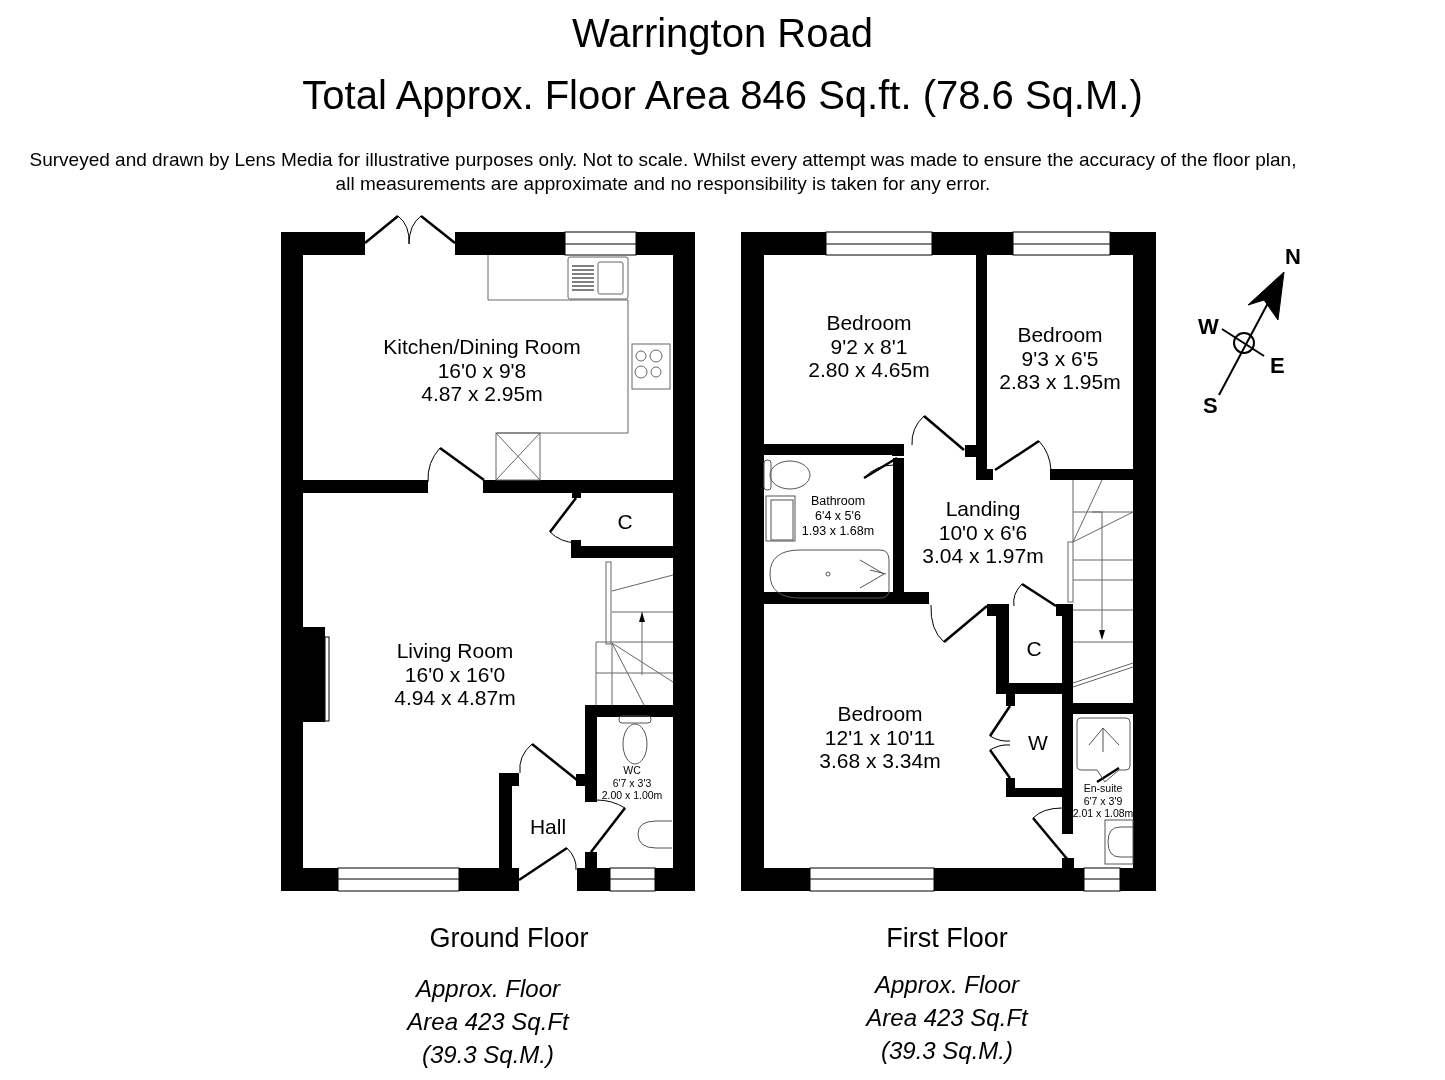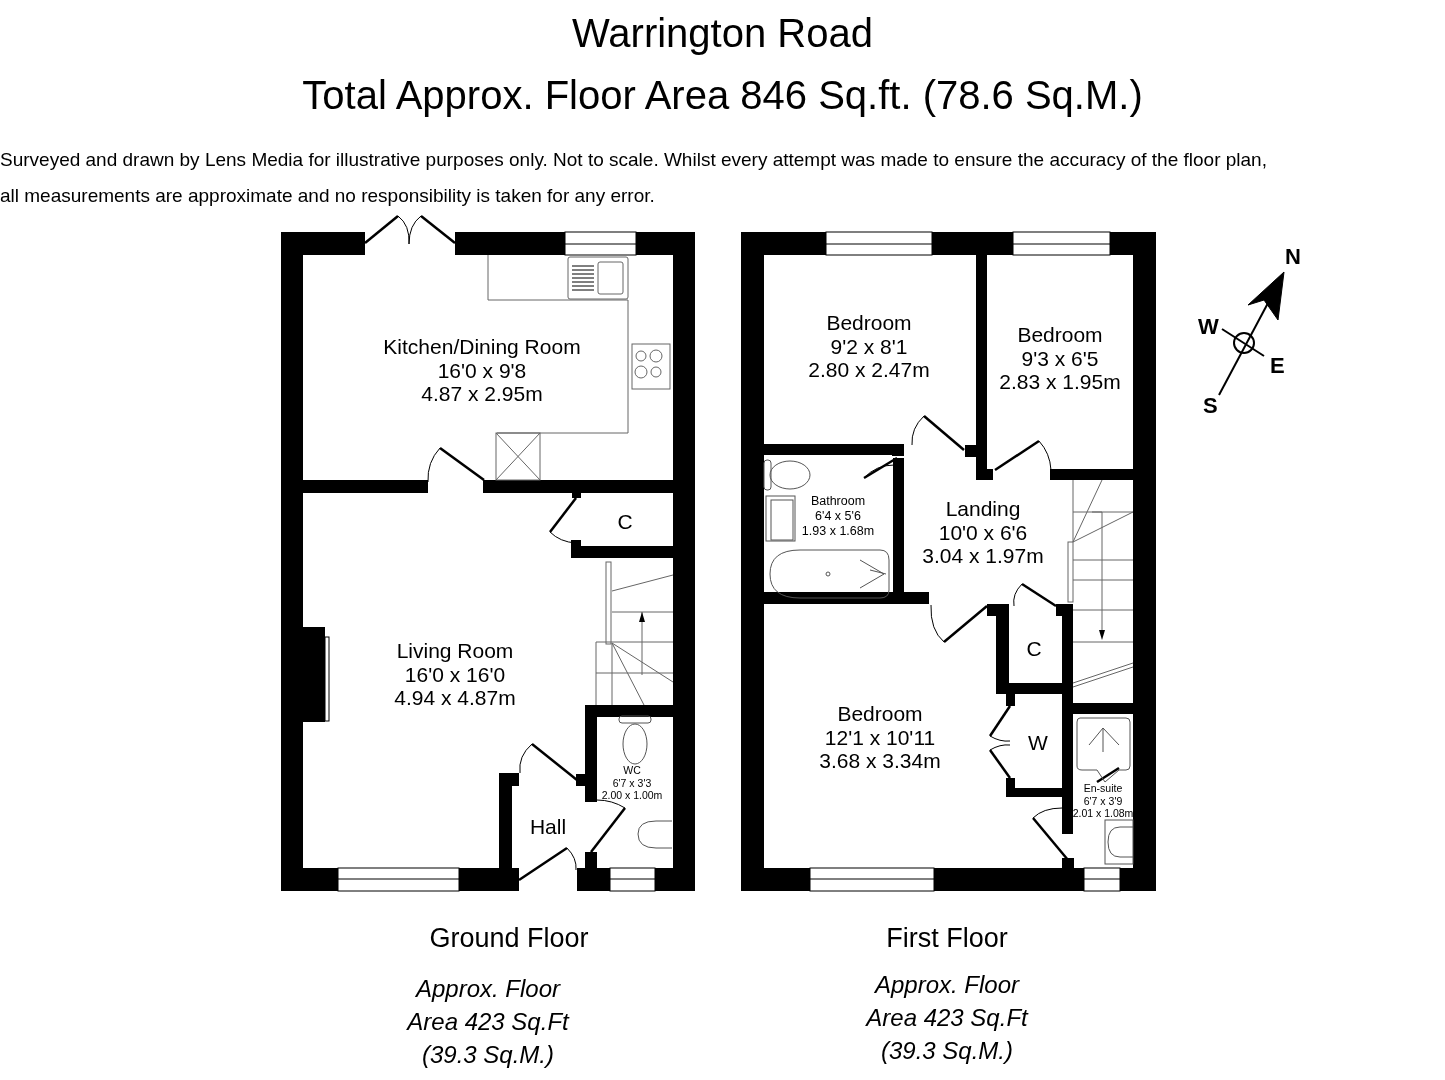--- a/index.html
+++ b/index.html
@@ -1,23 +1,23 @@
 <!DOCTYPE html>
 <html><head>
 <meta charset="utf-8">
 <style>
   html, body { margin: 0; padding: 0; background: #ffffff; }
   body { width: 1445px; height: 1080px; position: relative; overflow: hidden;
          font-family: "Liberation Sans", "DejaVu Sans", sans-serif; color: #000; }
   .title { position: absolute; left: 0; width: 1445px; text-align: center; font-size: 40px; line-height: 1; }
   #t1 { top: 13px; }
   #t2 { top: 75px; }
-  .disclaimer { position: absolute; left: 0; width: 1326px; font-size: 19px; line-height: 24px; }
+  .disclaimer { position: absolute; left: 0; width: 1326px; text-align: center; font-size: 19px; line-height: 24px; }
   #d1 { top: 148px; }
-  #d2 { top: 184px; }
+  #d2 { top: 172px; }
   svg.plan { position: absolute; left: 0; top: 0; }
   .lbl { position: absolute; text-align: center; white-space: nowrap; transform: translateX(-50%); line-height: 1.12; }
   .lbl div { display: block; }
   .big { font-size: 21px; }
   .sm { font-size: 12.5px; line-height: 1.2; }
   .xs { font-size: 10.5px; line-height: 1.2; }
   .floor-name { position: absolute; font-size: 27px; transform: translateX(-50%); white-space: nowrap; }
   .floor-area { position: absolute; font-size: 24px; line-height: 33px; text-align: center; transform: translateX(-50%); white-space: nowrap; font-style: italic; }
   .compass-letter { position: absolute; font-size: 22px; font-weight: bold; }
 </style>
@@ -260,21 +260,21 @@
 </div>
 <div class="lbl xs" style="left:632px; top:764px;">
   <div>WC</div>
   <div>6'7 x 3'3</div>
   <div>2.00 x 1.00m</div>
 </div>
 
 <div class="lbl big" style="left:869px; top:311px;">
   <div>Bedroom</div>
   <div>9'2 x 8'1</div>
-  <div>2.80 x 2.47m</div>
+  <div>2.80 x 4.65m</div>
 </div>
 <div class="lbl big" style="left:1060px; top:323px;">
   <div>Bedroom</div>
   <div>9'3 x 6'5</div>
   <div>2.83 x 1.95m</div>
 </div>
 <div class="lbl sm" style="left:838px; top:494px;">
   <div>Bathroom</div>
   <div>6'4 x 5'6</div>
   <div>1.93 x 1.68m</div>

